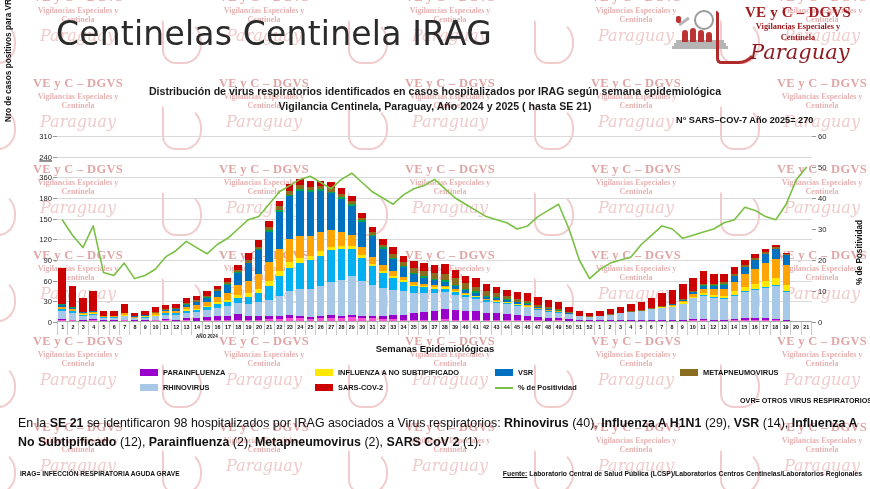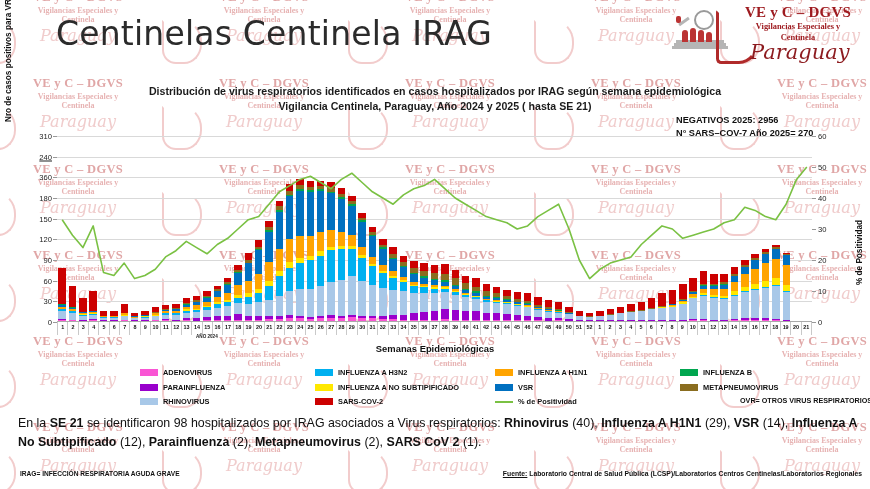--- a/index.html
+++ b/index.html
@@ -343,21 +343,20 @@
   </div>
   <div class="logo-script">Paraguay</div>
 </div>
 
 <div id="subtitle">
   <div>Distribución de virus respiratorios identificados en casos hospitalizados por IRAG según semana epidemiológica</div>
   <div>Vigilancia Centinela, Paraguay, Año 2024 y 2025 ( hasta SE 21)</div>
 </div>
 
 <div id="stats-box">
-  <div>NEGATIVOS 2025: 2956</div>
   <div>N° SARS–COV-7 Año 2025= 270</div>
 </div>
 
 <div id="ylabel-left">Nro de casos positivos para VR</div>
 <div id="ylabel-right">% de Positividad</div>
 
 <div id="chart-area">
   <div id="plot">
     <div id="grid">
         <div class="gridline" style="top: 165.333px;"></div>
@@ -1397,38 +1396,20 @@
     </div>
   <div id="year-label">AÑO 2024</div>
 </div>
 
 <div id="xtitle">Semanas Epidemiológicas</div>
 
 <div id="legend">
   <div id="legend-rows">
       <div class="leg-row" style="position: relative; height: 11px;">
         <div class="leg-item" style="position: absolute; left: 0px;">
-          <span class="sw" style="background: rgb(249, 85, 212);"></span>
-          <span class="leg-lb">ADENOVIRUS</span>
-        </div>
-        <div class="leg-item" style="position: absolute; left: 175px;">
-          <span class="sw" style="background: rgb(0, 176, 240);"></span>
-          <span class="leg-lb">INFLUENZA A H3N2</span>
-        </div>
-        <div class="leg-item" style="position: absolute; left: 355px;">
-          <span class="sw" style="background: rgb(255, 164, 0);"></span>
-          <span class="leg-lb">INFLUENZA A H1N1</span>
-        </div>
-        <div class="leg-item" style="position: absolute; left: 540px;">
-          <span class="sw" style="background: rgb(0, 166, 79);"></span>
-          <span class="leg-lb">INFLUENZA B</span>
-        </div>
-      </div>
-      <div class="leg-row" style="position: relative; height: 11px;">
-        <div class="leg-item" style="position: absolute; left: 0px;">
           <span class="sw" style="background: rgb(153, 0, 204);"></span>
           <span class="leg-lb">PARAINFLUENZA</span>
         </div>
         <div class="leg-item" style="position: absolute; left: 175px;">
           <span class="sw" style="background: rgb(255, 232, 0);"></span>
           <span class="leg-lb">INFLUENZA A NO SUBTIPIFICADO</span>
         </div>
         <div class="leg-item" style="position: absolute; left: 355px;">
           <span class="sw" style="background: rgb(0, 112, 192);"></span>
           <span class="leg-lb">VSR</span>

